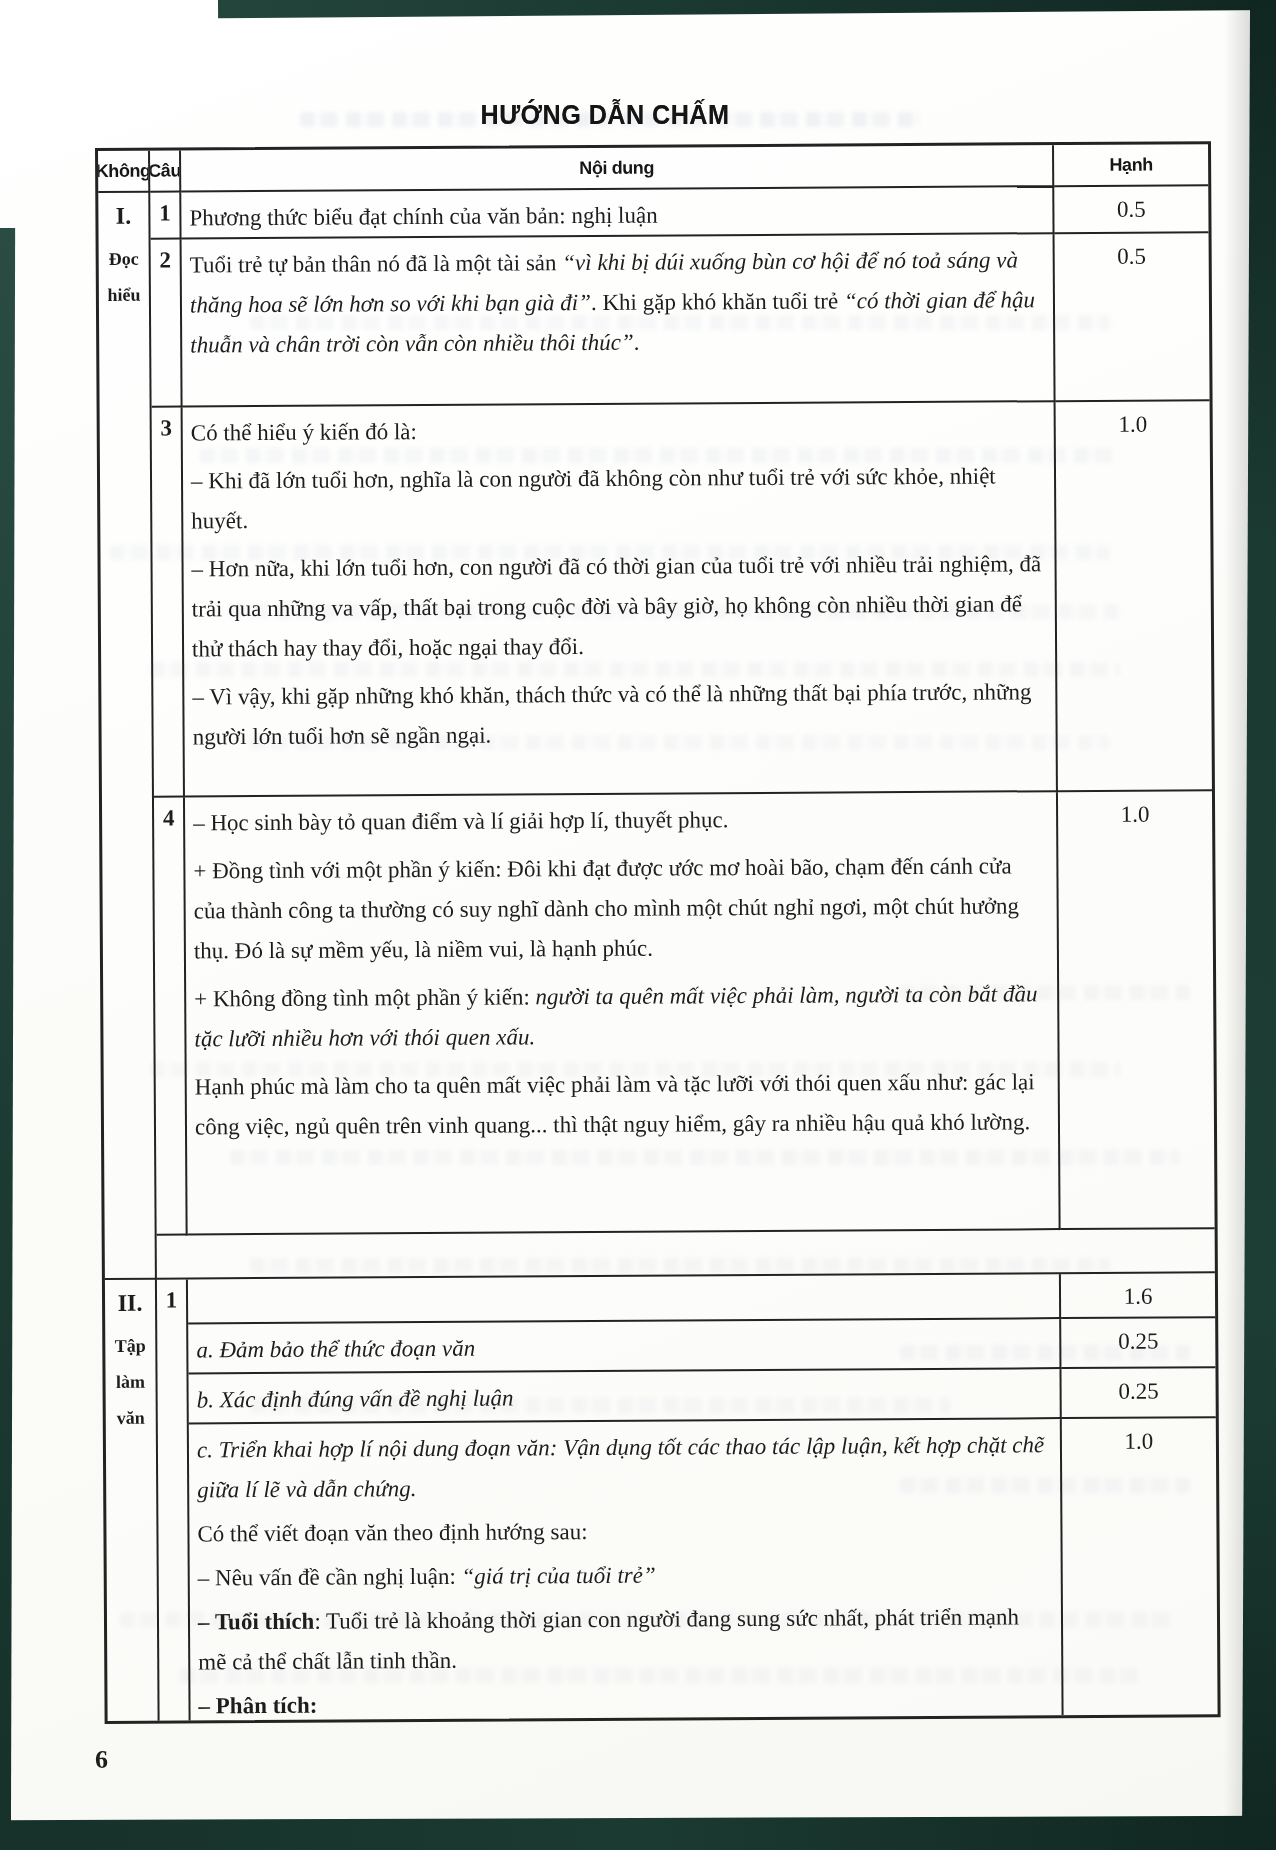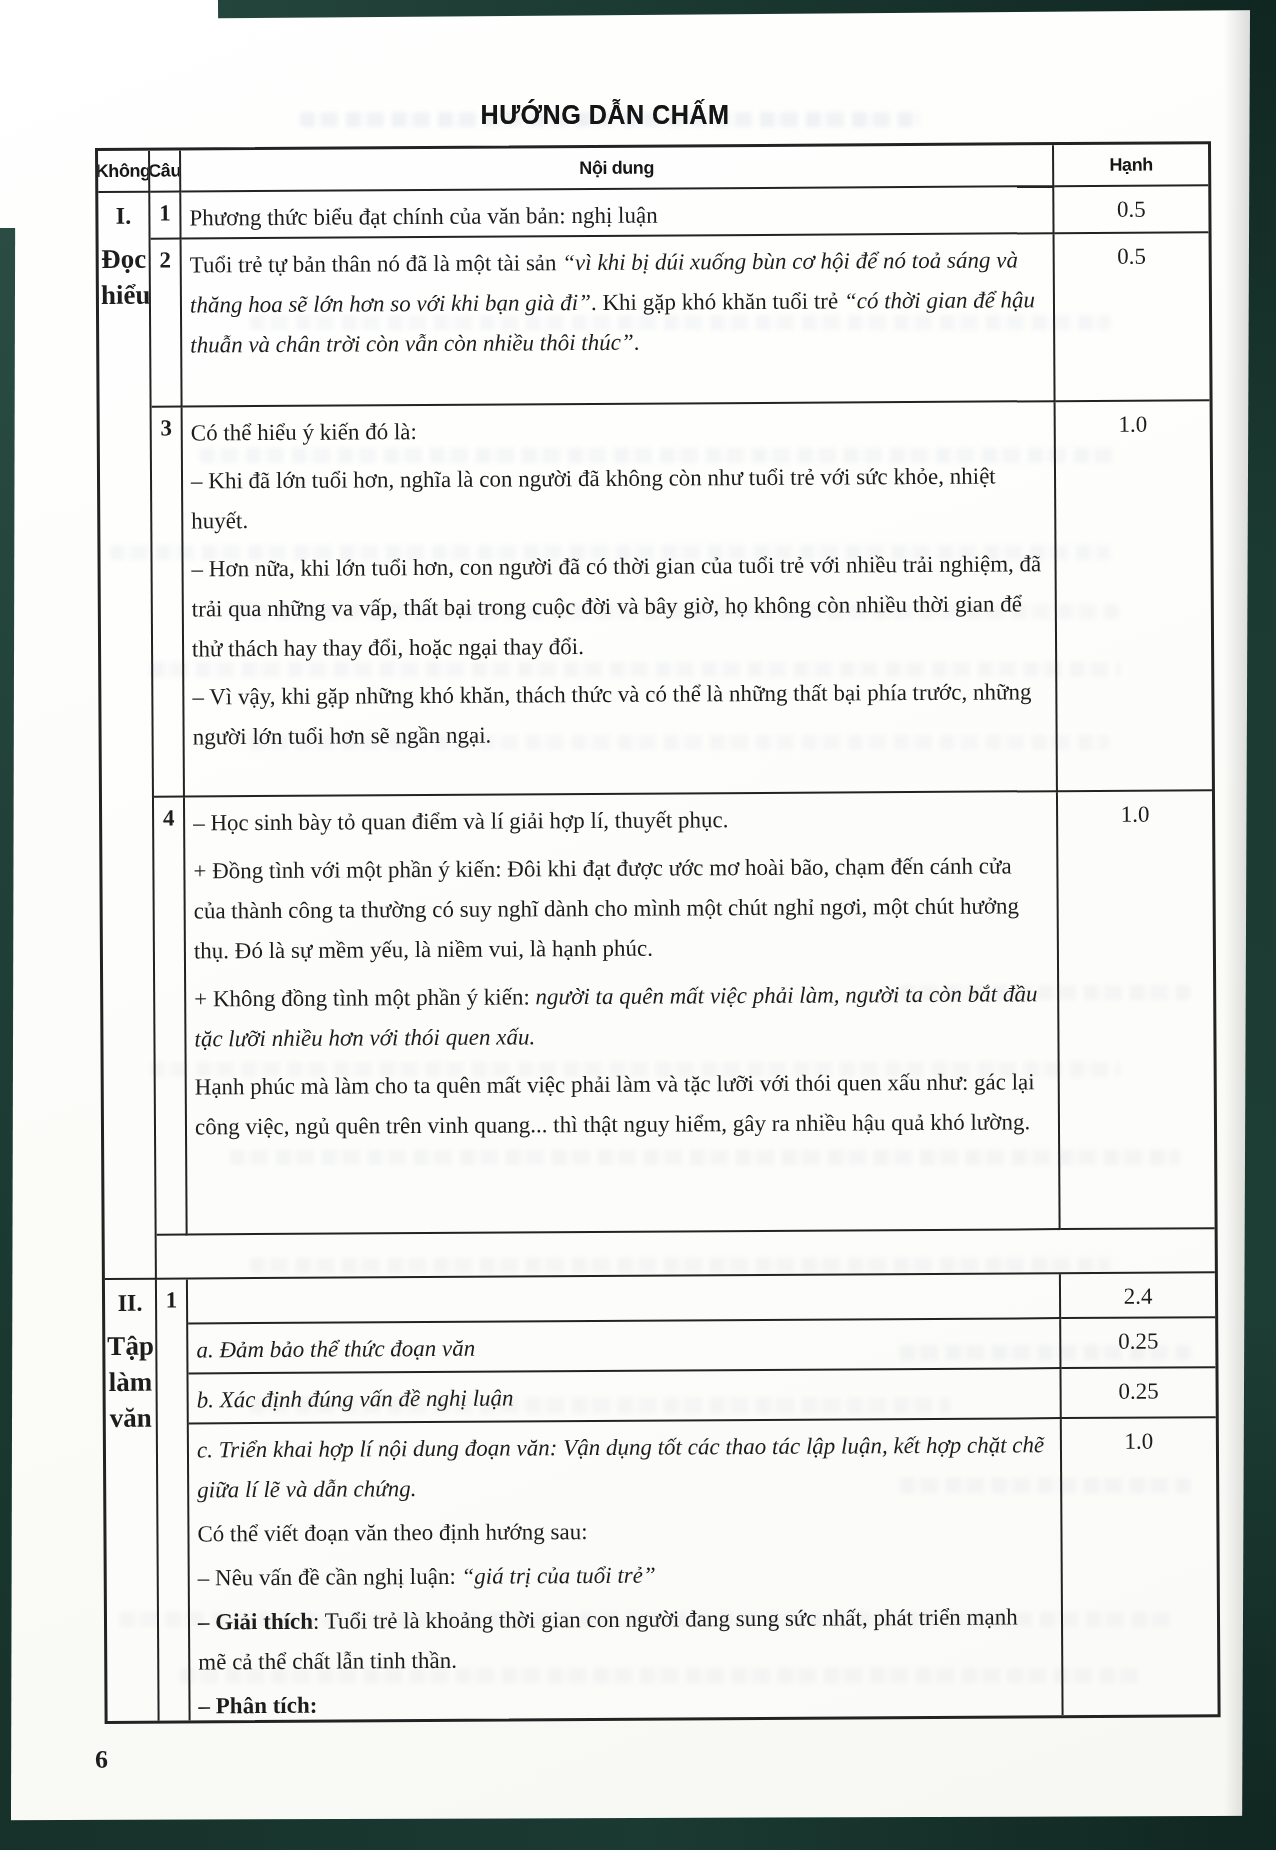--- a/index.html
+++ b/index.html
@@ -63,21 +63,21 @@
   }
   .content{font-size:23px;line-height:40px;padding:6px 13px 0 8px;color:var(--text);}
   .content p{margin:0 0 8px 0;}
   .content p.tight{margin-bottom:4px;}
   .it{font-style:italic;}
   .bd{font-weight:700;}
   .caucell{font-weight:700;font-size:23px;text-align:center;padding-top:8px;}
   .diemcell{font-size:23px;text-align:center;padding-top:10px;}
   .phancell{text-align:center;padding-top:10px;}
   .numeral{font-weight:700;font-size:24px;}
-  .phanlabel{font-weight:700;font-size:27px;line-height:36px;margin-top:11px;padding:0 2px;}
+  .phanlabel{font-weight:700;font-size:18px;line-height:36px;margin-top:11px;padding:0 2px;}
 
   
   .pageno{position:absolute;left:95px;top:1745px;font-weight:700;font-size:26px;z-index:3;}
 </style>
 </head>
 <body>
 
 <div class="edge edge-top"></div>
 <div class="edge edge-right"></div>
 <div class="edge edge-bottom"></div>
@@ -151,40 +151,40 @@
 
   <div class="c no-br" style="grid-row:6;grid-column:2/5"></div>
 
   <div class="c phancell no-bb" style="grid-row:7/11;grid-column:1">
     <div class="numeral">II.</div>
     <div class="phanlabel">Tập làm văn</div>
   </div>
   <div class="c caucell no-bb" style="grid-row:7/11;grid-column:2">1</div>
 
   <div class="c content" style="grid-row:7;grid-column:3"></div>
-  <div class="c diemcell no-br" style="grid-row:7;grid-column:4">2.4</div>
+  <div class="c diemcell no-br" style="grid-row:7;grid-column:4">1.6</div>
 
   <div class="c content" style="grid-row:8;grid-column:3">
     <p class="it">a. Đảm bảo thể thức đoạn văn</p>
   </div>
   <div class="c diemcell no-br" style="grid-row:8;grid-column:4">0.25</div>
 
   <div class="c content" style="grid-row:9;grid-column:3">
     <p class="it">b. Xác định đúng vấn đề nghị luận</p>
   </div>
   <div class="c diemcell no-br" style="grid-row:9;grid-column:4">0.25</div>
 
   <div class="c content no-bb" style="grid-row:10;grid-column:3">
     <p class="it tight">c. Triển khai hợp lí nội dung đoạn văn: Vận dụng tốt các thao tác lập luận, kết hợp chặt chẽ giữa lí lẽ và dẫn chứng.</p>
     <p class="tight">Có thể viết đoạn văn theo định hướng sau:</p>
     <p class="tight">
       <span>– Nêu vấn đề cần nghị luận: </span><span class="it">“giá trị của tuổi trẻ”</span>
     </p>
     <p class="tight">
-      <span class="bd">– Giải thích</span><span>: Tuổi trẻ là khoảng thời gian con người đang sung sức nhất, phát triển mạnh mẽ cả thể chất lẫn tinh thần.</span>
+      <span class="bd">– Tuổi thích</span><span>: Tuổi trẻ là khoảng thời gian con người đang sung sức nhất, phát triển mạnh mẽ cả thể chất lẫn tinh thần.</span>
     </p>
     <p class="bd tight">– Phân tích:</p>
   </div>
   <div class="c diemcell no-br no-bb" style="grid-row:10;grid-column:4">1.0</div>
 
 </div>
 
 <div class="pageno">6</div>
 
 </body></html>

